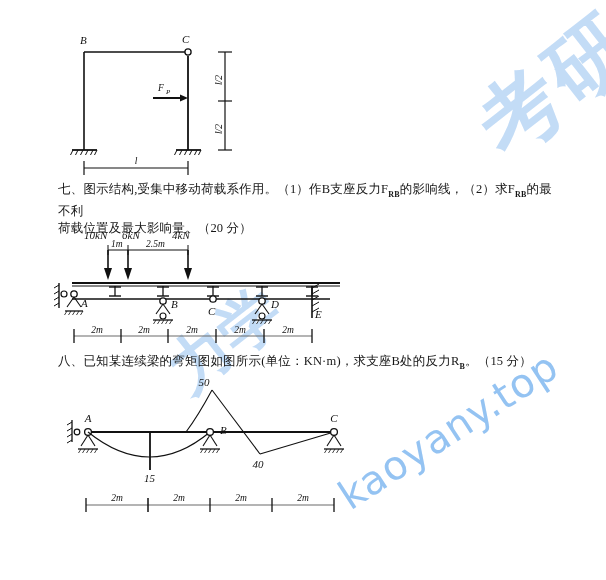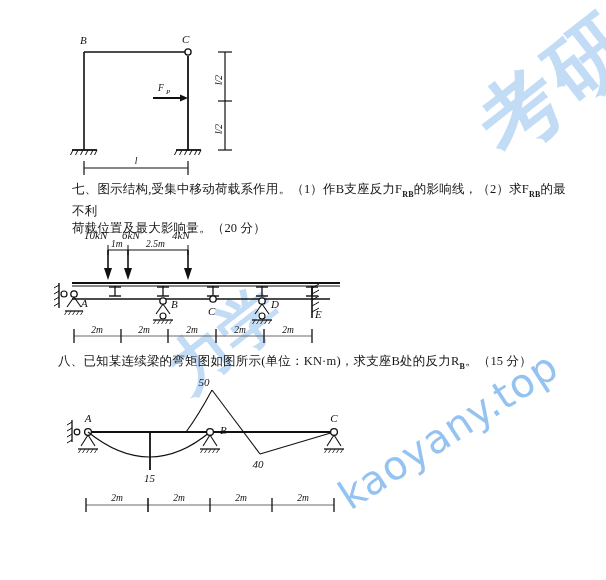--- a/index.html
+++ b/index.html
@@ -140,21 +140,21 @@
 
       <g>
         <line x1="14" y1="140" x2="118" y2="140" stroke="#111" stroke-width="1.2"></line>
         <line x1="14" y1="133" x2="14" y2="147" stroke="#111" stroke-width="1.2"></line>
         <line x1="118" y1="133" x2="118" y2="147" stroke="#111" stroke-width="1.2"></line>
       </g>
       <text class="lbl lbl-sm" x="66" y="136" text-anchor="middle">l</text>
     </svg>
   </div>
 
-  <div class="qtext" style="left:72px; top:181px; width:500px;">
+  <div class="qtext" style="left:58px; top:181px; width:500px;">
     <span>七、图示结构,受集中移动荷载系作用。（1）作B支座反力F</span><b><sub>RB</sub></b><span>的影响线，（2）求F</span><b><sub>RB</sub></b><span>的最不利</span><br>
     <span>荷载位置及最大影响量。（20 分）</span>
   </div>
 
   <div class="fig" style="left:50px; top:226px;">
     <svg width="300" height="120" viewBox="0 0 300 120">
 
       <text class="lbl" x="34" y="13">10kN</text>
       <text class="lbl" x="72" y="13">6kN</text>
       <text class="lbl" x="122" y="13">4kN</text>

